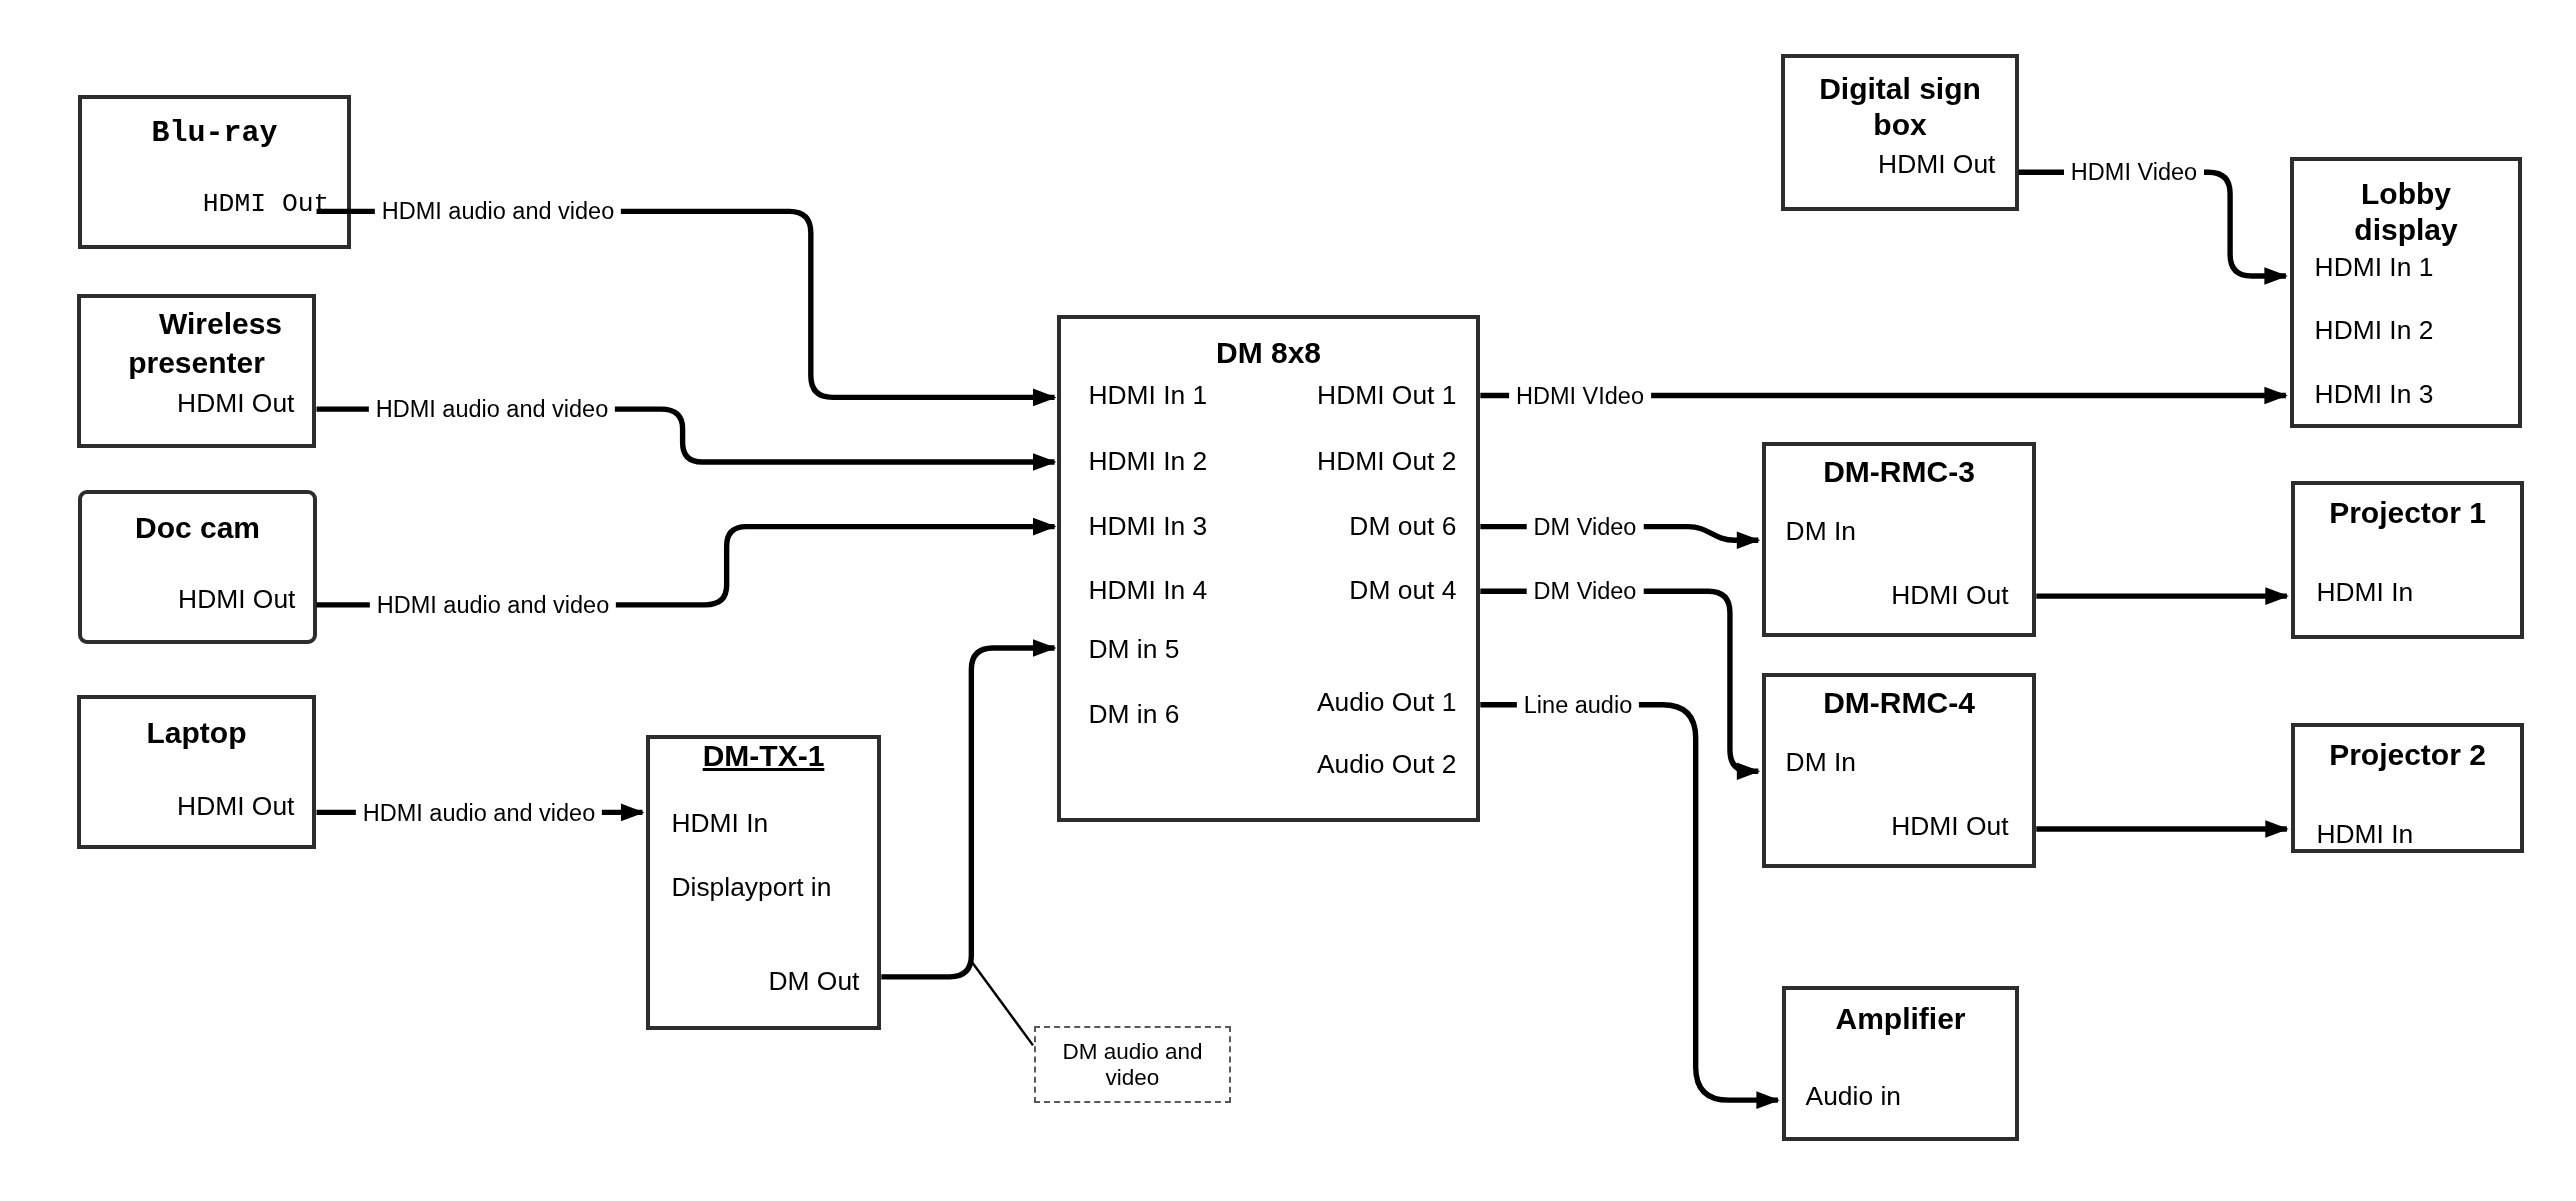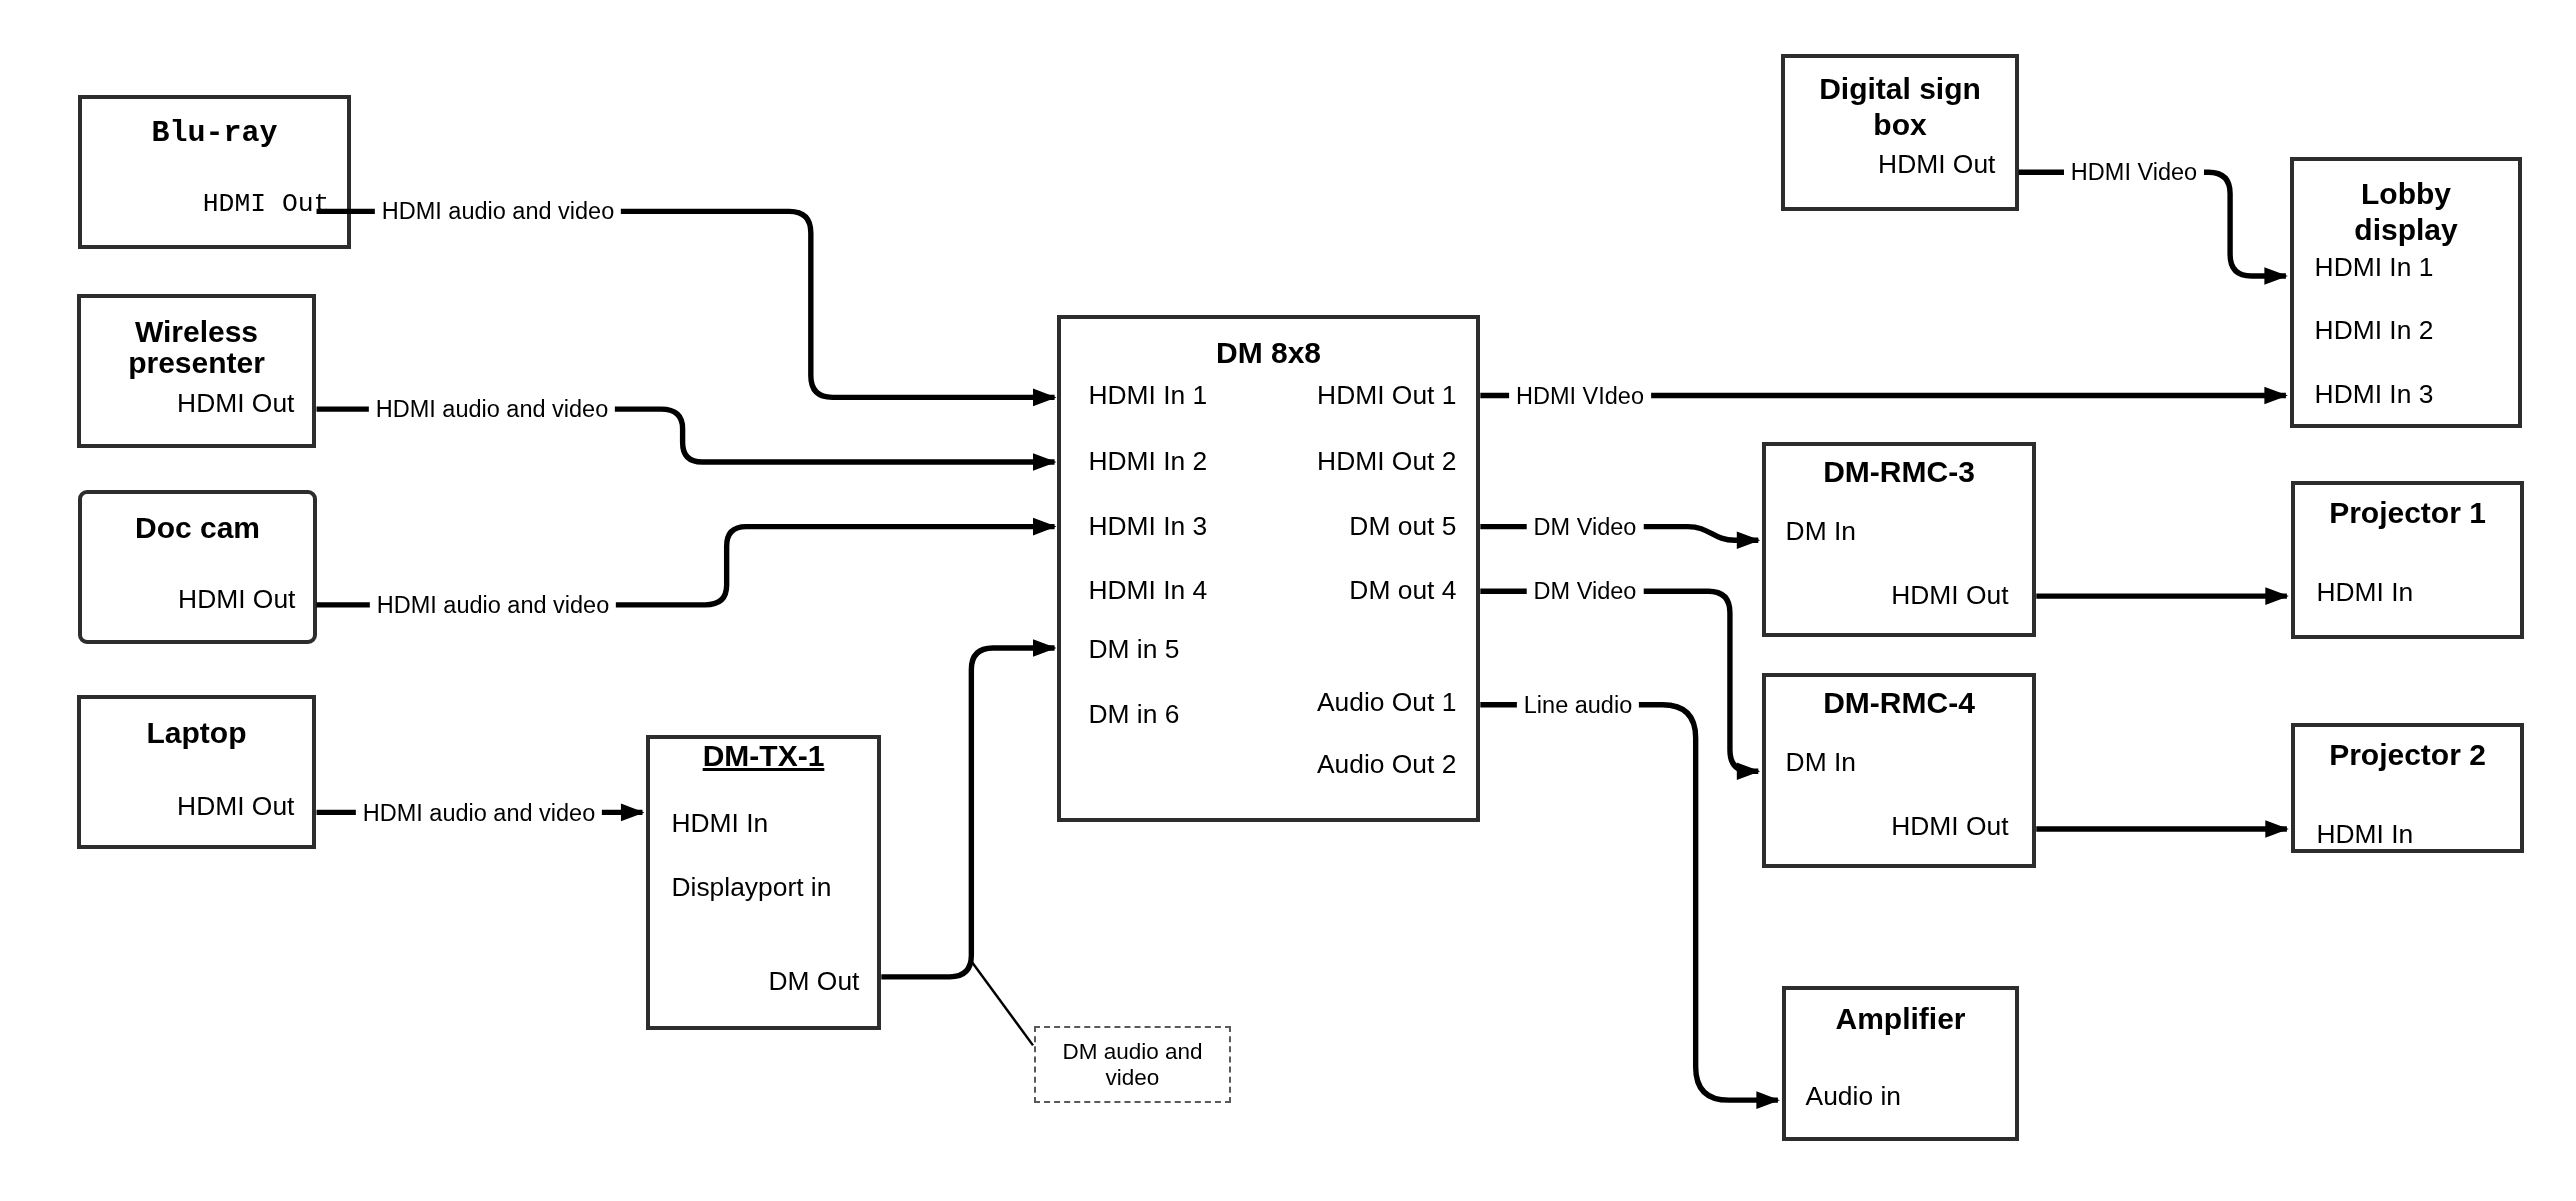--- a/index.html
+++ b/index.html
@@ -62,21 +62,21 @@
 </style>
 </head>
 <body>
 
 <div id="canvas">
     <div class="box" style="left: 78px; top: 95px; width: 273px; height: 154px; font-family: Liberation Mono, monospace;">
       <div class="box-title" style="top: 34px;">Blu-ray</div>
       <div class="port" style="top: 105px; right: 17.6px;">HDMI Out</div>
     </div>
     <div class="box" style="left: 77px; top: 294px; width: 239px; height: 154px;">
-      <div class="box-title" style="top: 34px;">Wireless</div>
+      <div class="box-title" style="top: 26px; padding-left: 24px;">Wireless</div>
       <div class="box-title" style="top: 65px;">presenter</div>
       <div class="port" style="top: 105px; right: 17.6px;">HDMI Out</div>
     </div>
     <div class="box" style="left: 78px; top: 490px; width: 239px; height: 154px; border-radius: 9px;">
       <div class="box-title" style="top: 34px;">Doc cam</div>
       <div class="port" style="top: 105px; right: 17.6px;">HDMI Out</div>
     </div>
     <div class="box" style="left: 77px; top: 695px; width: 239px; height: 154px;">
       <div class="box-title" style="top: 34px;">Laptop</div>
       <div class="port" style="top: 107px; right: 17.6px;">HDMI Out</div>
@@ -90,21 +90,21 @@
     <div class="box" style="left: 1057px; top: 315px; width: 423px; height: 507px;">
       <div class="box-title" style="top: 34px;">DM 8x8</div>
       <div class="port" style="top: 76px; left: 27.4px;">HDMI In 1</div>
       <div class="port" style="top: 142px; left: 27.4px;">HDMI In 2</div>
       <div class="port" style="top: 207px; left: 27.4px;">HDMI In 3</div>
       <div class="port" style="top: 271px; left: 27.4px;">HDMI In 4</div>
       <div class="port" style="top: 330px; left: 27.4px;">DM in 5</div>
       <div class="port" style="top: 395px; left: 27.4px;">DM in 6</div>
       <div class="port" style="top: 76px; right: 19.6px;">HDMI Out 1</div>
       <div class="port" style="top: 142px; right: 19.6px;">HDMI Out 2</div>
-      <div class="port" style="top: 207px; right: 19.6px;">DM out 5</div>
+      <div class="port" style="top: 207px; right: 19.6px;">DM out 6</div>
       <div class="port" style="top: 271px; right: 19.6px;">DM out 4</div>
       <div class="port" style="top: 383px; right: 19.6px;">Audio Out 1</div>
       <div class="port" style="top: 445px; right: 19.6px;">Audio Out 2</div>
     </div>
     <div class="box" style="left: 1781px; top: 54px; width: 238px; height: 157px;">
       <div class="box-title" style="top: 31px;">Digital sign</div>
       <div class="box-title" style="top: 67px;">box</div>
       <div class="port" style="top: 106px; right: 19.6px;">HDMI Out</div>
     </div>
     <div class="box" style="left: 2290px; top: 157px; width: 232px; height: 271px;">

